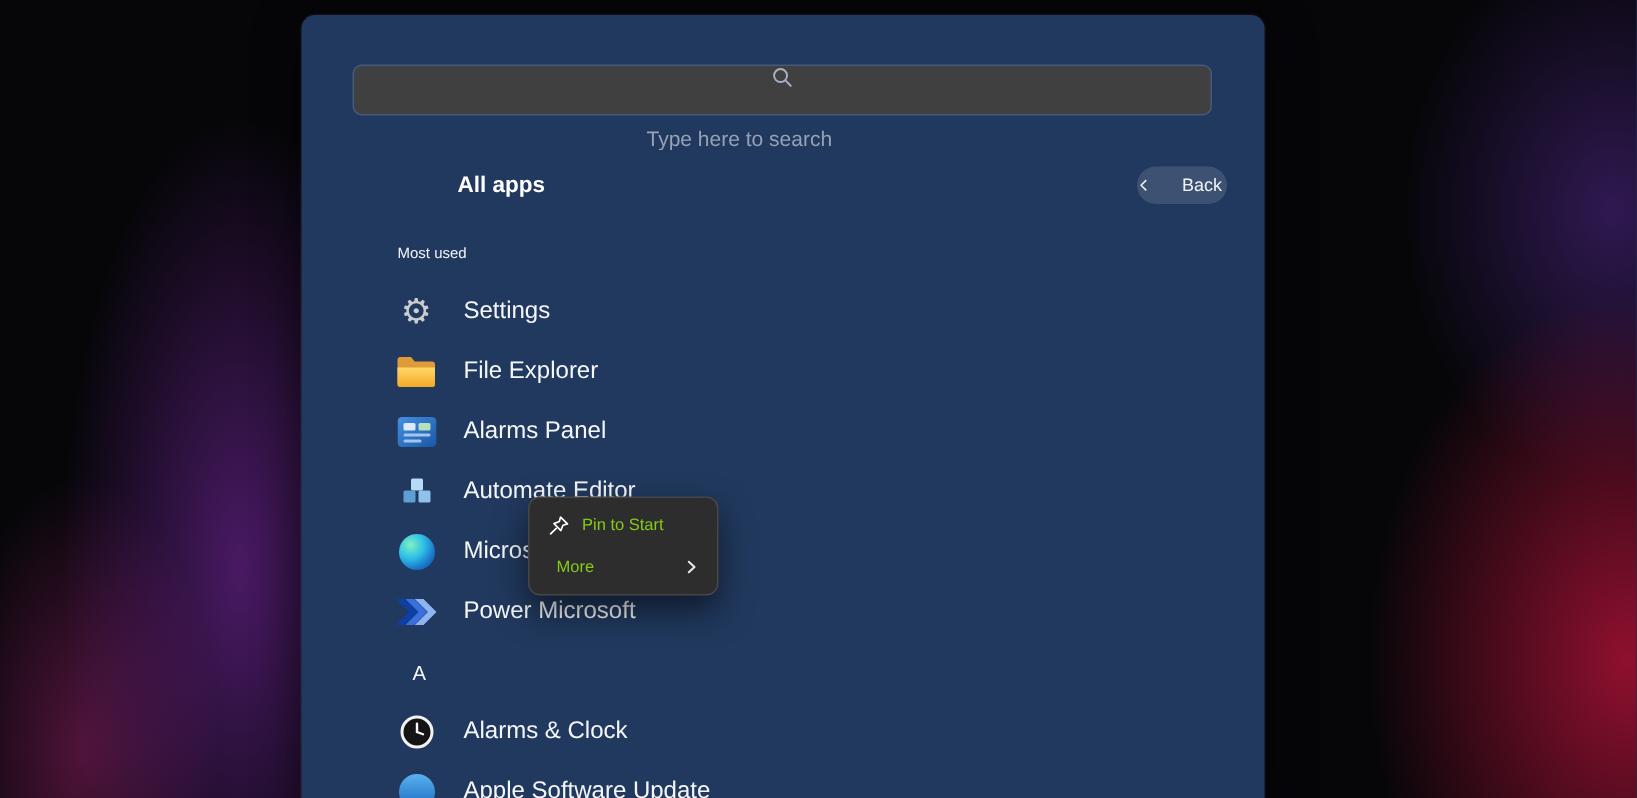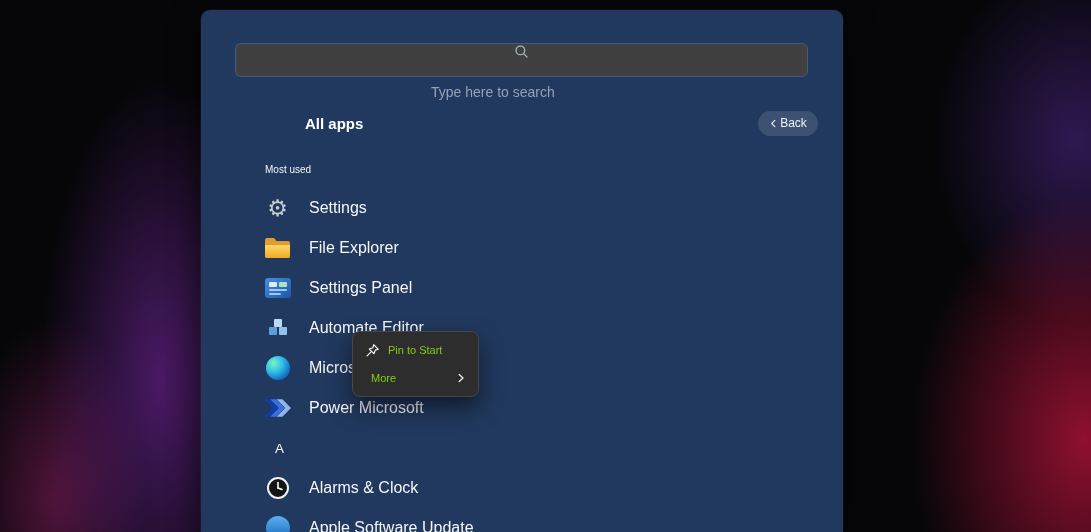--- a/index.html
+++ b/index.html
@@ -41,21 +41,21 @@
   
   .apps-header {
     position:absolute; left:76px; top:100px; width:513px; height:26px;
     display:flex; align-items:center; justify-content:space-between;margin-left:28px;
   }
   .all-apps { color:#ffffff; font-size:15px; font-weight:700; }
   .back-btn {
     width:60px; height:25px; border:none; cursor:pointer;
     border-radius:13px; background:rgba(255,255,255,0.13);
     color:#f0f2f5; font-size:12px; font-family:"Liberation Sans", sans-serif;
-    display:flex; align-items:center; justify-content:center; gap:2px;
+    display:flex; align-items:center; gap:21px;
   }
 
   .section-label {
     position:absolute; left:64px; top:154px;
     color:#f2f4f7; font-size:10px;
   }
 
   
   .app-list { position:absolute; left:63px; top:178px; right:0; }
   .app-row {
@@ -166,21 +166,21 @@
                   <stop offset="1" stop-color="#1b57a4"></stop>
                 </linearGradient>
               </defs>
             <rect x="0" y="0" width="26" height="20" rx="3" fill="url(#cp)"></rect>
             <rect x="4" y="4" width="8" height="5" rx="1" fill="#dceaff"></rect>
             <rect x="14" y="4" width="8" height="5" rx="1" fill="#b7e0b9"></rect>
             <rect x="4" y="11" width="18" height="2" rx="1" fill="#a3c6f0"></rect>
             <rect x="4" y="15" width="12" height="2" rx="1" fill="#a3c6f0"></rect>
           </svg>
         </span>
-        <span class="app-label">Settings Panel</span>
+        <span class="app-label">Alarms Panel</span>
       </div>
 
       <div class="app-row">
         <span class="app-icon-box">
           <svg width="24" height="24" viewBox="0 0 24 24">
             <rect x="8" y="3" width="8" height="8" rx="1" fill="#b7dbf4"></rect>
             <rect x="3" y="11" width="8" height="8" rx="1" fill="#5d9fd4"></rect>
             <rect x="13" y="11" width="8" height="8" rx="1" fill="#8ec2ea"></rect>
           </svg>
         </span>

